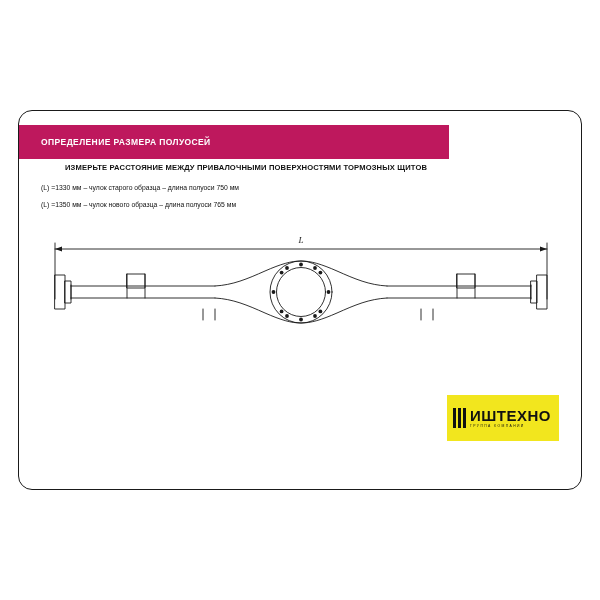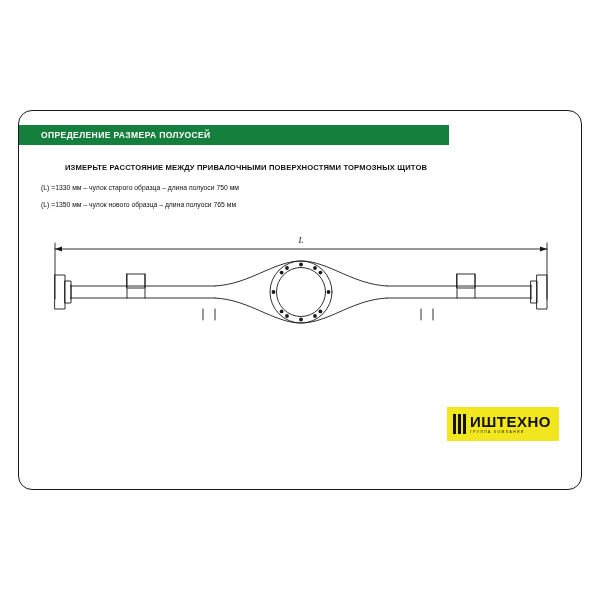--- a/index.html
+++ b/index.html
@@ -27,22 +27,22 @@
     box-sizing: border-box;
     overflow: hidden;
   }
 
   
   .banner {
     position: absolute;
     left: 0;
     top: 14px;
     width: 430px;
-    height: 20px;
-    background: #15803d;
+    height: 34px;
+    background: #be185d;
     display: flex;
     align-items: center;
     padding-left: 22px;
     box-sizing: border-box;
   }
   .banner-title {
     color: #ffffff;
     font-size: 8.5px;
     font-weight: bold;
     letter-spacing: 0.4px;
@@ -80,21 +80,21 @@
     height: 150px;
   }
   #drawing svg { display: block; }
 
   
   .logo {
     position: absolute;
     right: 22px;
     bottom: 48px;
     width: 112px;
-    height: 34px;
+    height: 46px;
     background: #f2e61e;
     display: flex;
     align-items: center;
     box-sizing: border-box;
     padding-left: 6px;
   }
   .logo-bars {
     display: flex;
     align-items: flex-end;
     gap: 2px;

